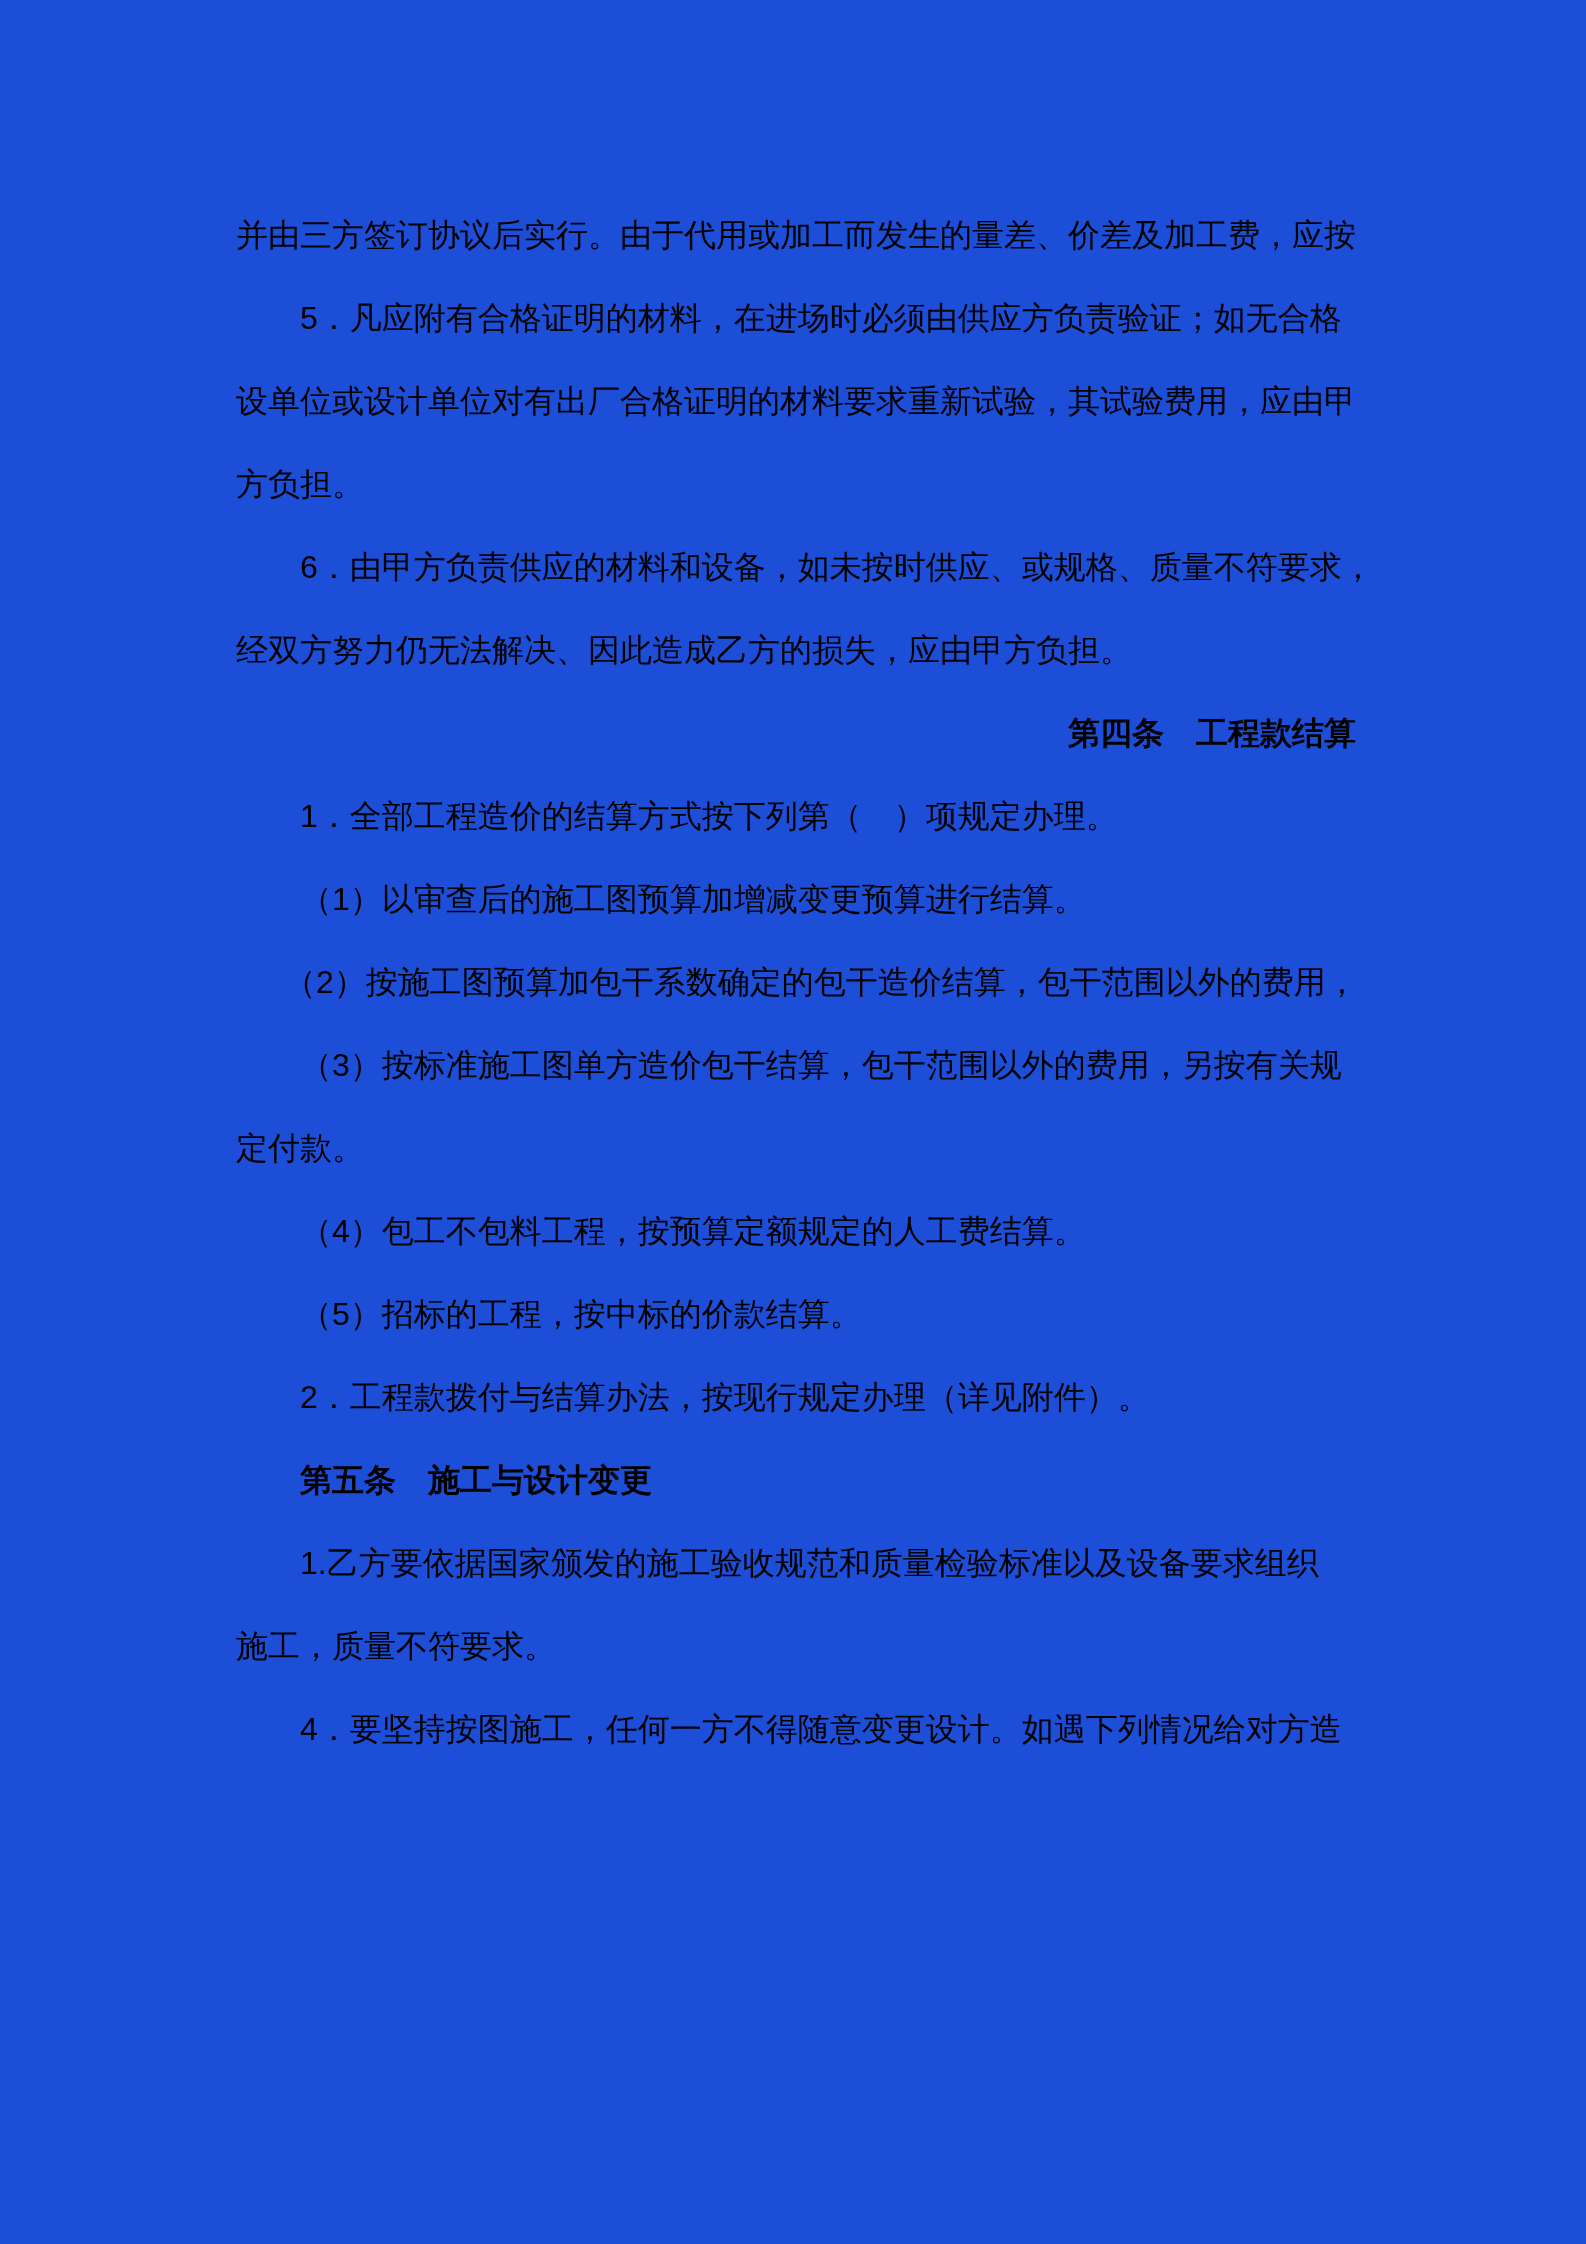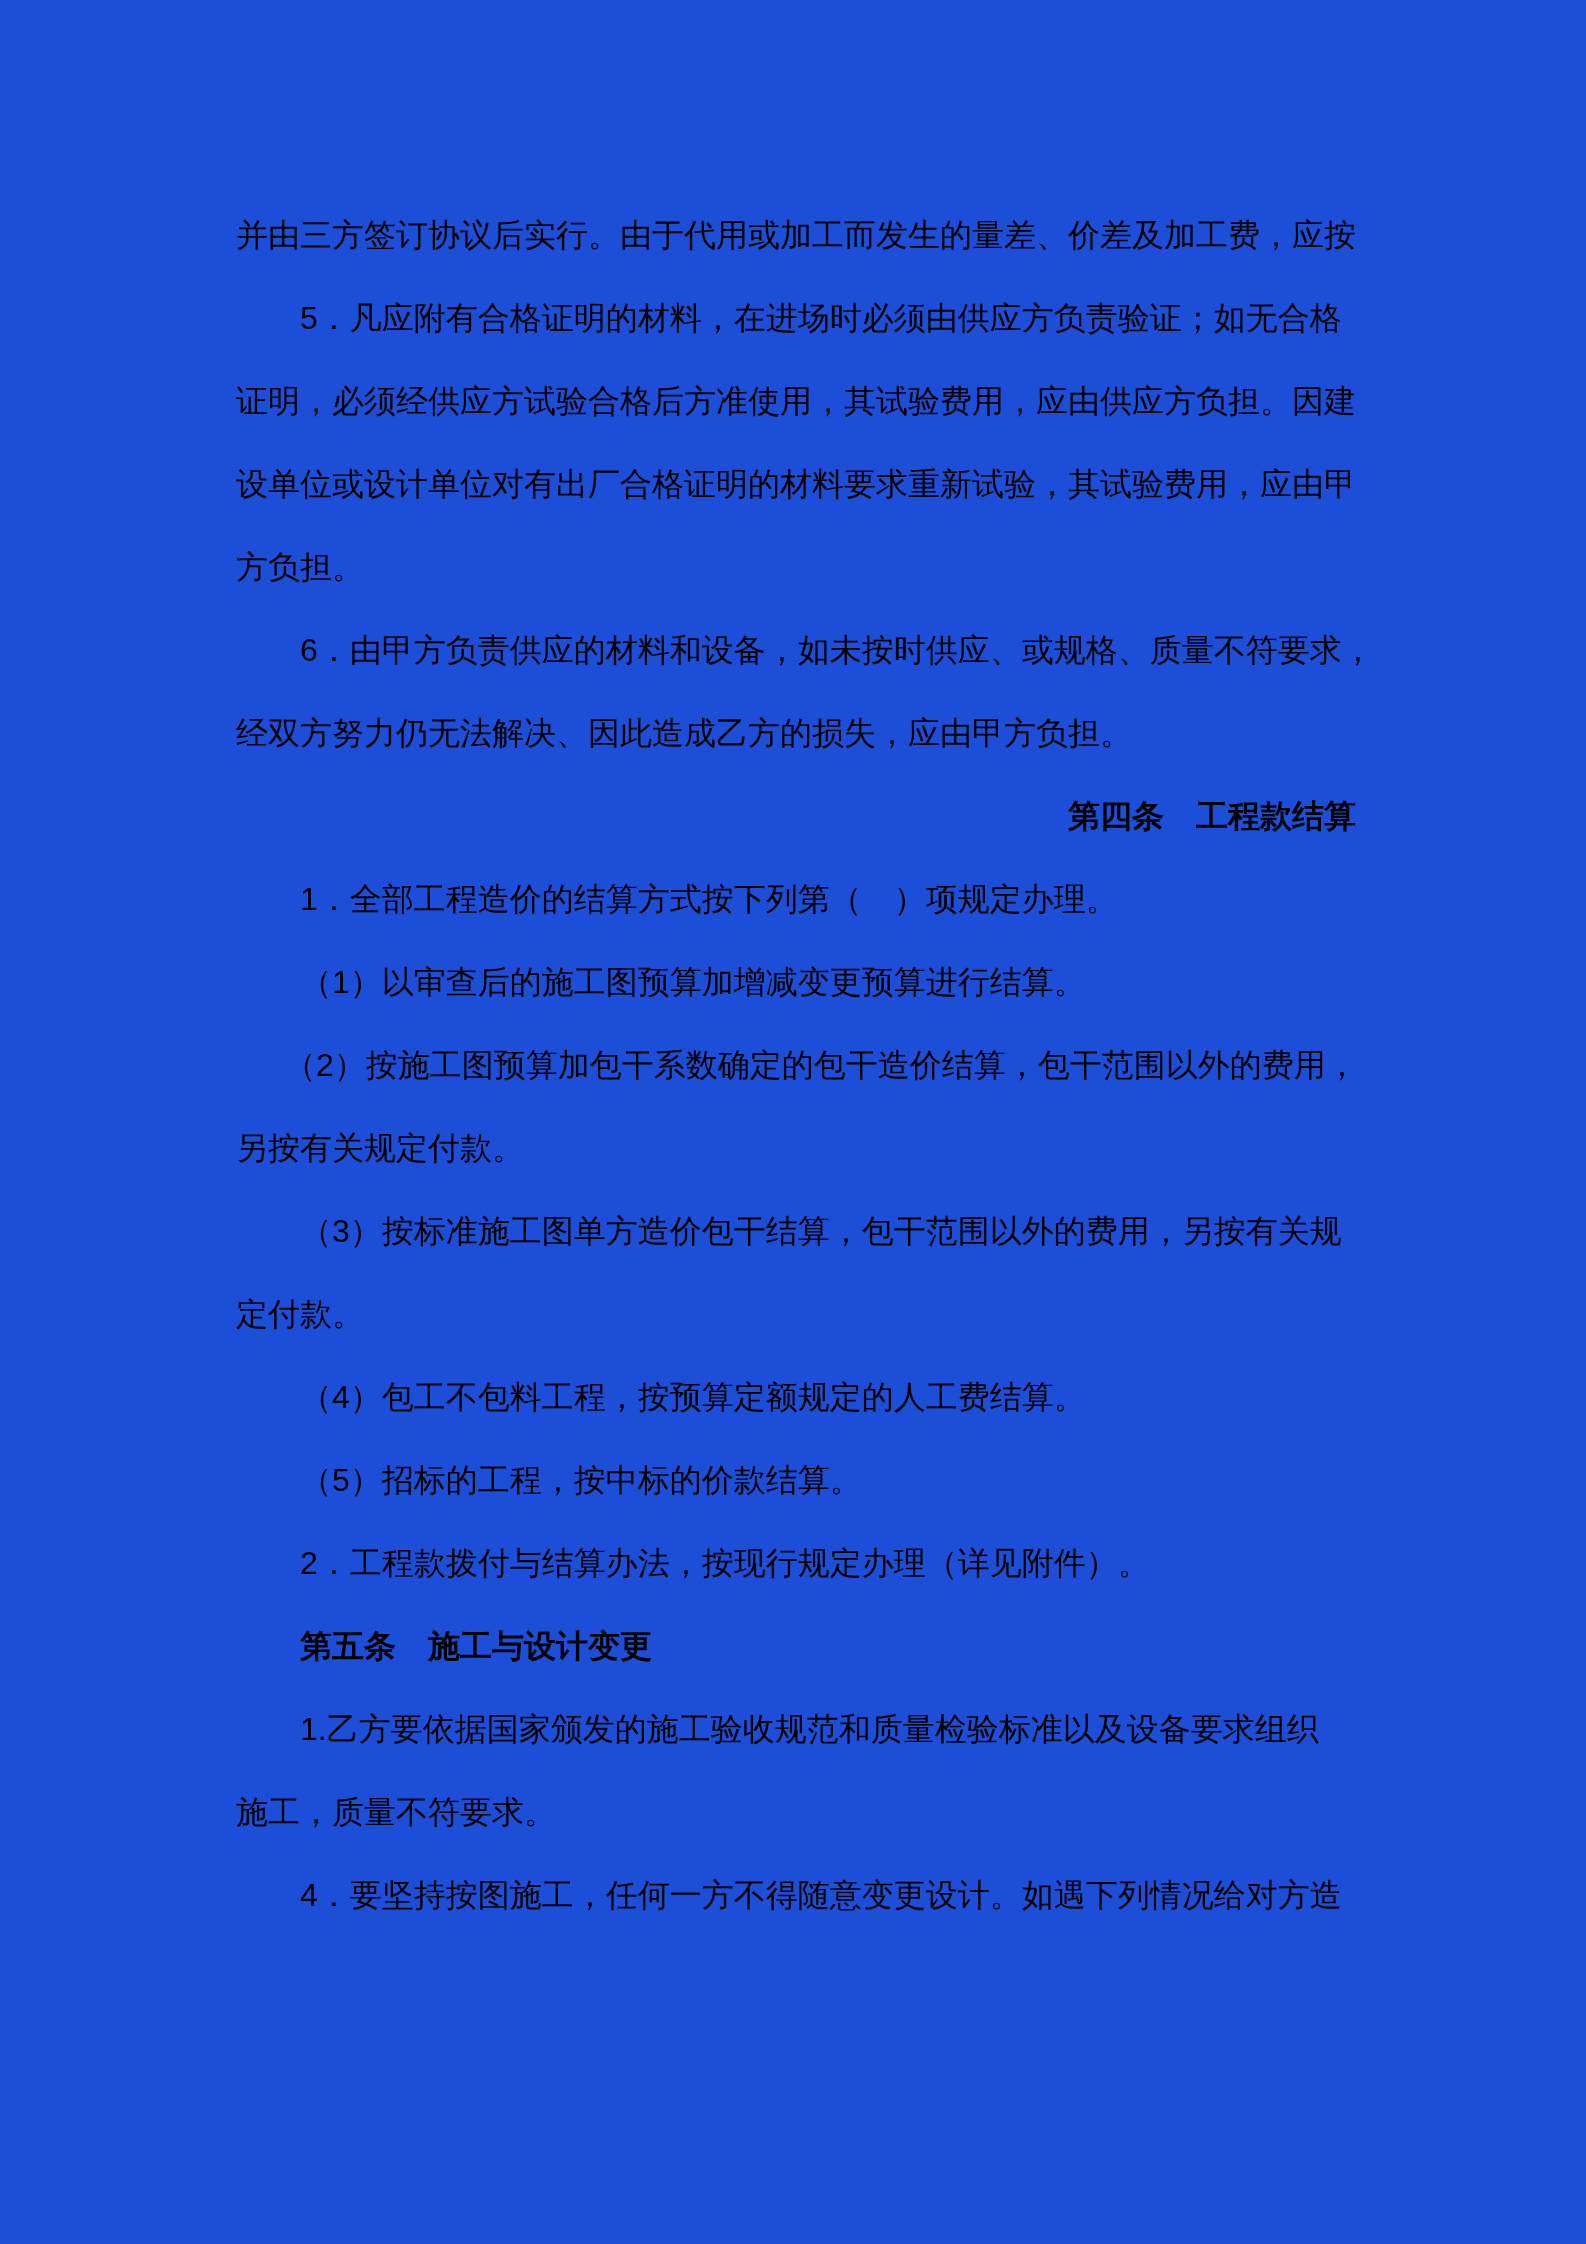--- a/index.html
+++ b/index.html
@@ -33,30 +33,28 @@
     font-weight: 700;
   }
 </style>
 </head>
 <body>
 
 <div class="page">
   <div class="doc" id="doc" style="color: rgb(0, 0, 0);">
       <div class="line">并由三方签订协议后实行。由于代用或加工而发生的量差、价差及加工费，应按</div>
       <div class="line" style="text-indent: 2em;">5．凡应附有合格证明的材料，在进场时必须由供应方负责验证；如无合格</div>
-      <div class="line">证明，必须经供应方试验合格后方准使用，其试验费用，应由供应方负担。因建</div>
       <div class="line">设单位或设计单位对有出厂合格证明的材料要求重新试验，其试验费用，应由甲</div>
       <div class="line">方负担。</div>
       <div class="line" style="text-indent: 2em;">6．由甲方负责供应的材料和设备，如未按时供应、或规格、质量不符要求，</div>
       <div class="line">经双方努力仍无法解决、因此造成乙方的损失，应由甲方负担。</div>
       <div class="line heading" style="text-indent: 2em; text-align: right;">第四条　工程款结算</div>
       <div class="line" style="text-indent: 2em;">1．全部工程造价的结算方式按下列第（　）项规定办理。</div>
       <div class="line" style="text-indent: 2em;">（1）以审查后的施工图预算加增减变更预算进行结算。</div>
       <div class="line" style="text-indent: 1.5em; text-align: right;">（2）按施工图预算加包干系数确定的包干造价结算，包干范围以外的费用，</div>
-      <div class="line">另按有关规定付款。</div>
       <div class="line" style="text-indent: 2em;">（3）按标准施工图单方造价包干结算，包干范围以外的费用，另按有关规</div>
       <div class="line">定付款。</div>
       <div class="line" style="text-indent: 2em;">（4）包工不包料工程，按预算定额规定的人工费结算。</div>
       <div class="line" style="text-indent: 2em;">（5）招标的工程，按中标的价款结算。</div>
       <div class="line" style="text-indent: 2em;">2．工程款拨付与结算办法，按现行规定办理（详见附件）。</div>
       <div class="line heading" style="text-indent: 2em;">第五条　施工与设计变更</div>
       <div class="line" style="text-indent: 2em;">1.乙方要依据国家颁发的施工验收规范和质量检验标准以及设备要求组织</div>
       <div class="line">施工，质量不符要求。</div>
       <div class="line" style="text-indent: 2em;">4．要坚持按图施工，任何一方不得随意变更设计。如遇下列情况给对方造</div>
     </div>

